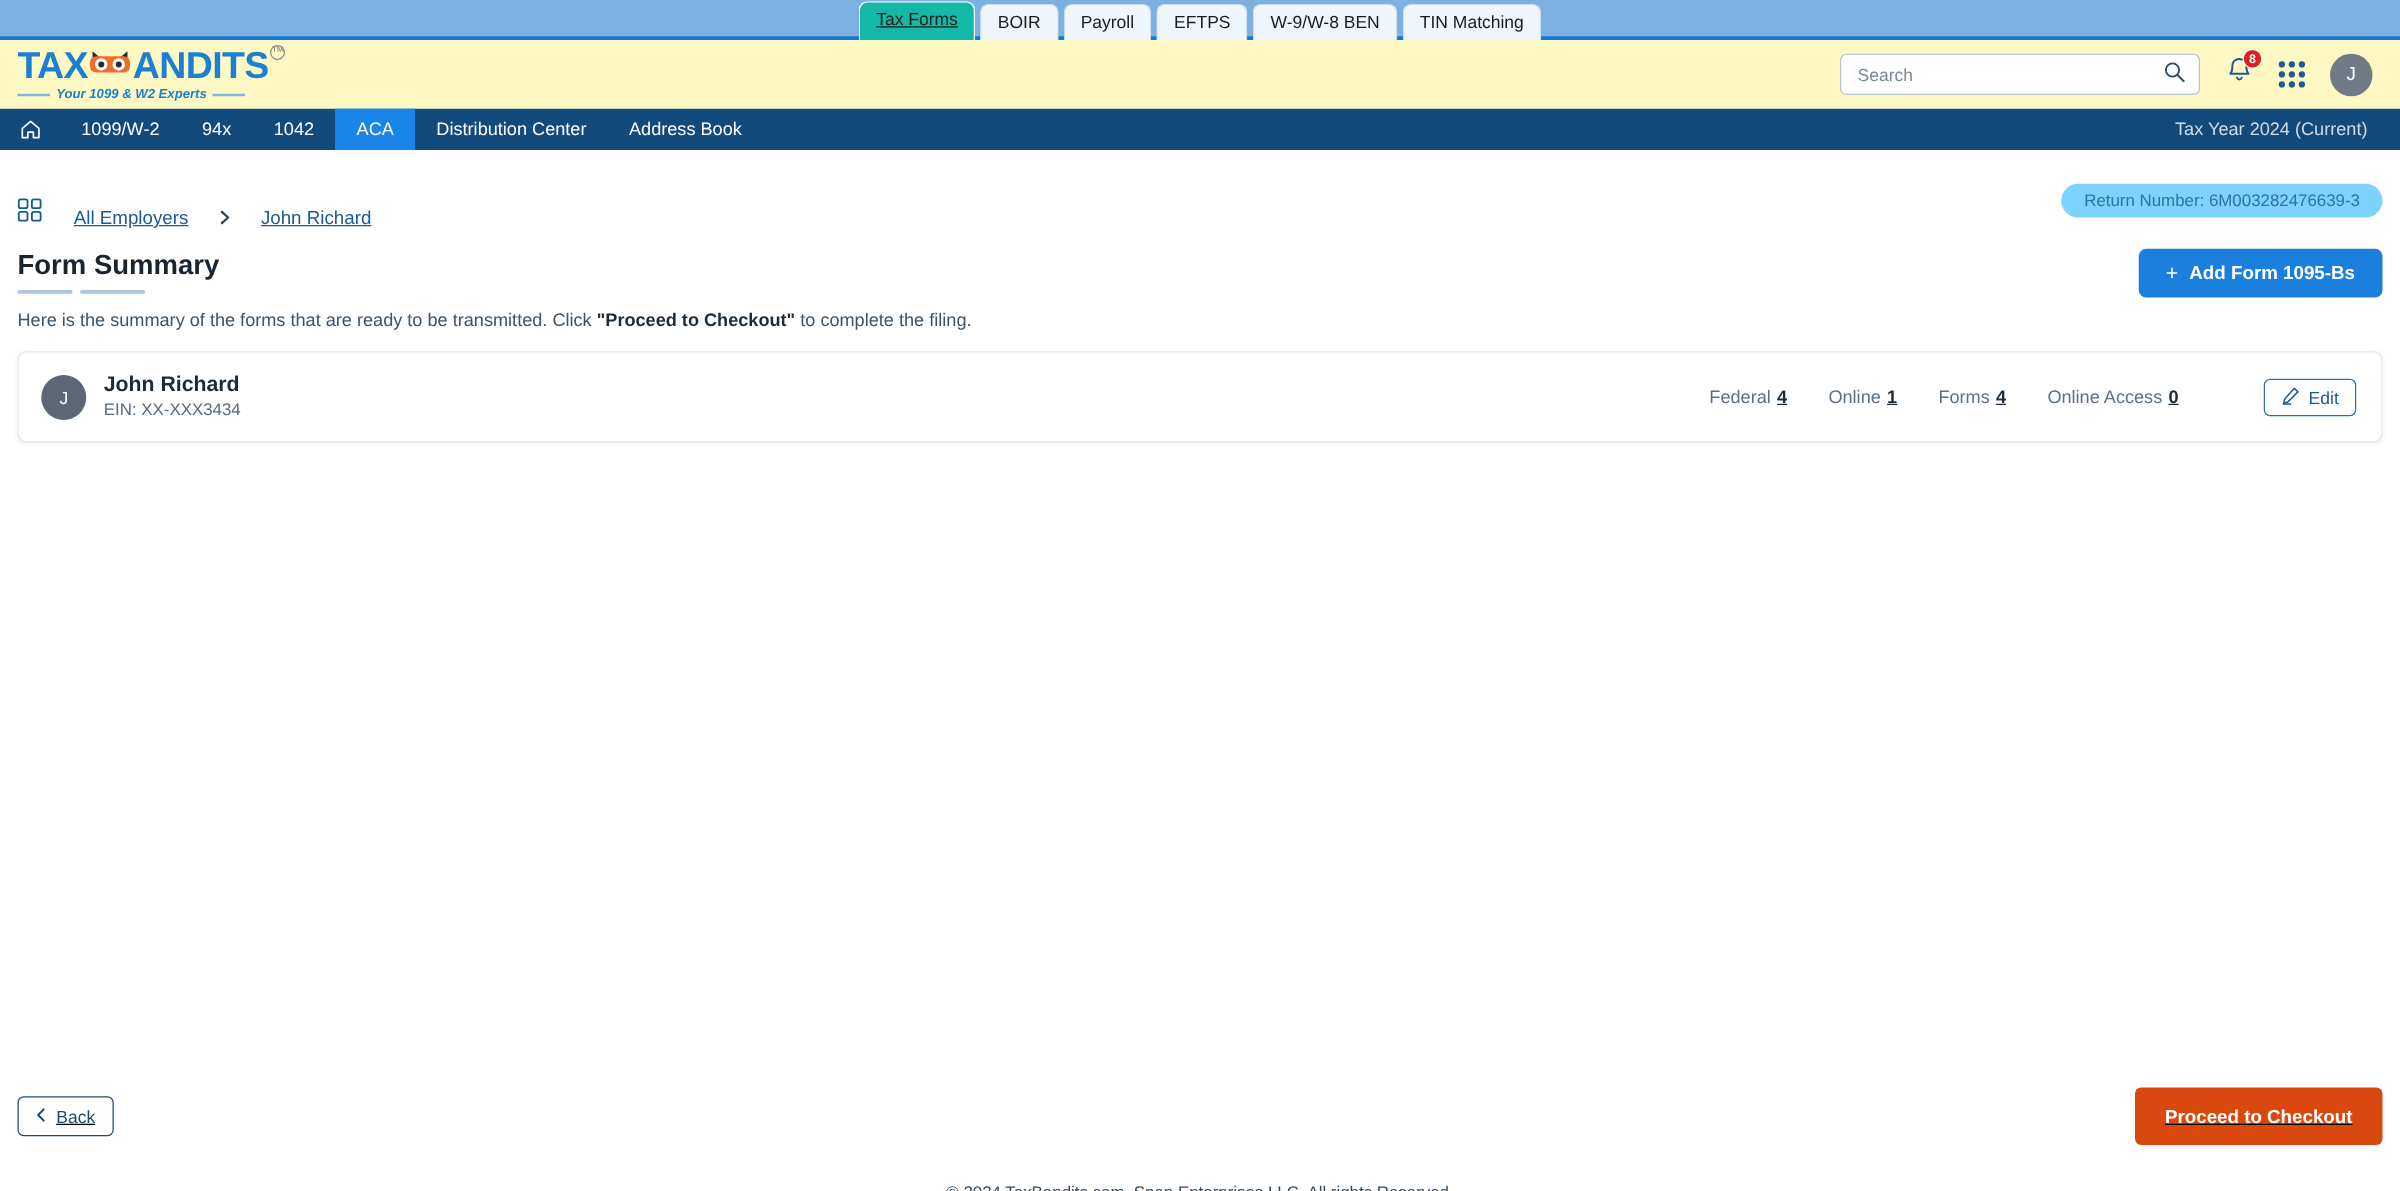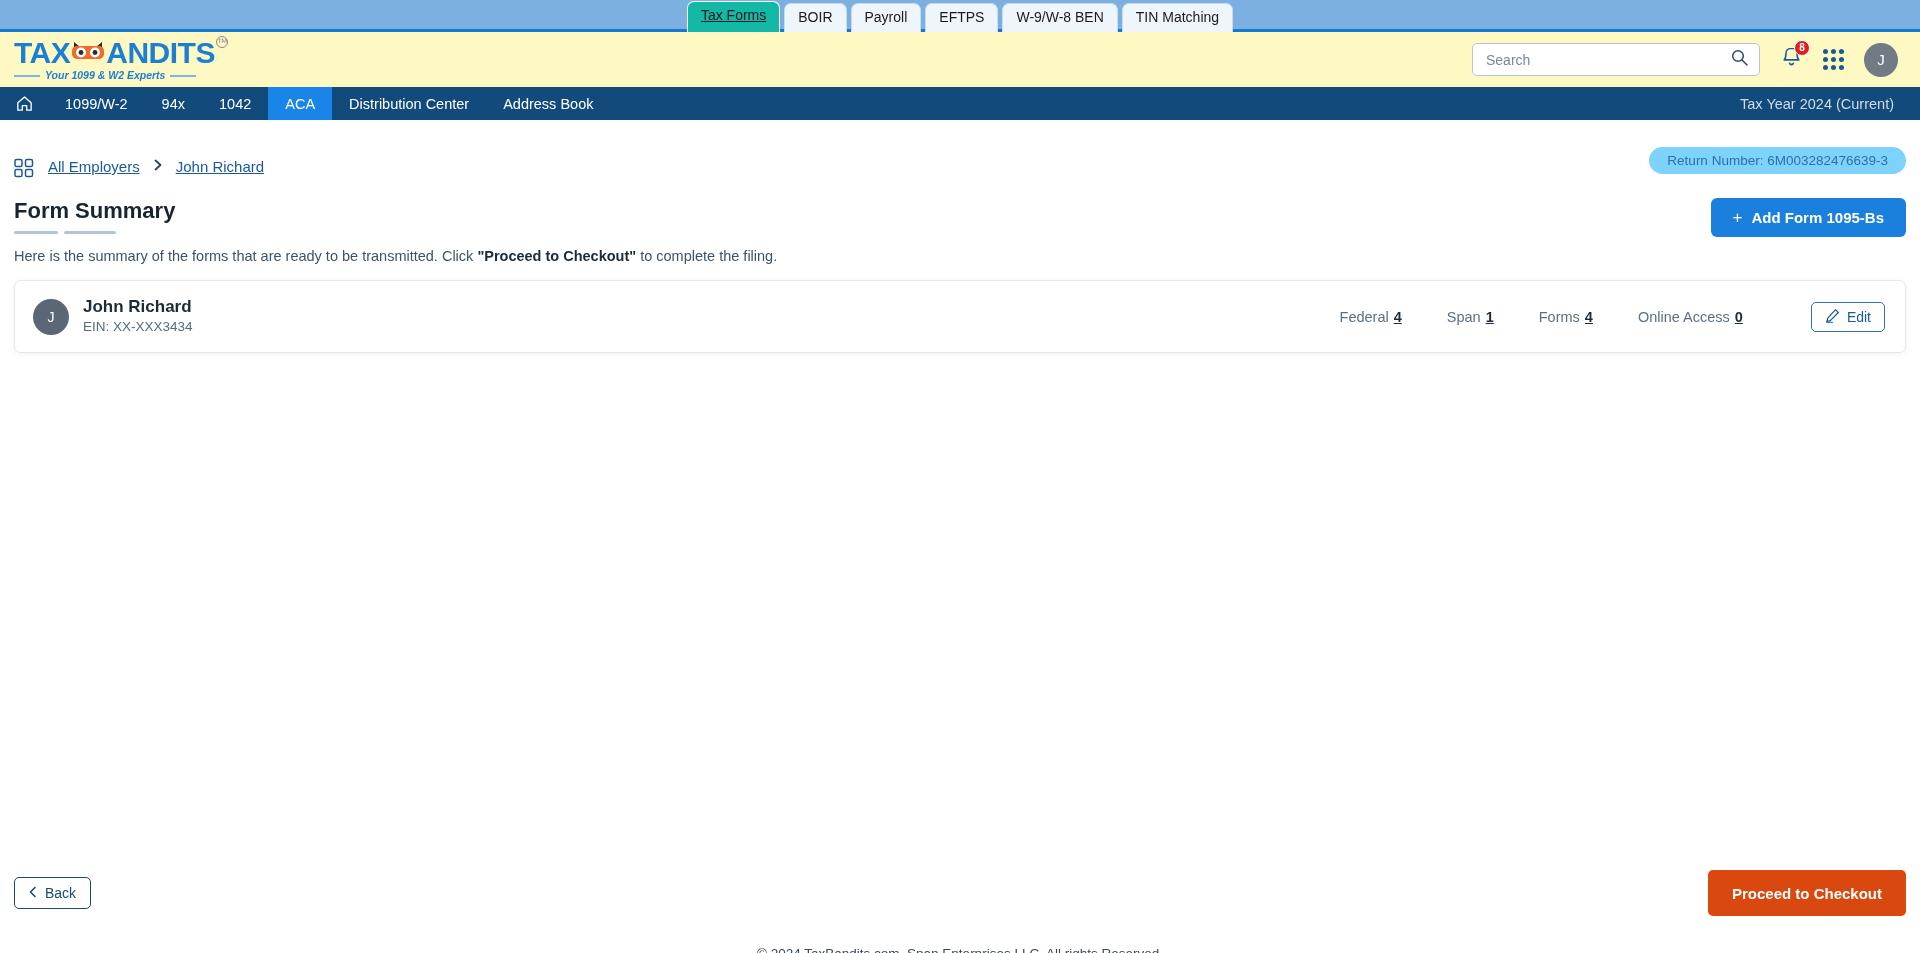--- a/index.html
+++ b/index.html
@@ -161,21 +161,21 @@
   .content {
     padding: 0 14px;
     position: relative;
     height: 820px;
   }
   .crumbrow {
     display: flex; align-items: center;
     justify-content: space-between;
     padding-top: 18px;
   }
-  .crumbs { display: flex; align-items: flex-start; gap: 14px; margin-top: 20px; }
+  .crumbs { display: flex; align-items: flex-end; gap: 25px; margin-top: 20px; }
   .crumb-link {
     color: #1b5a96; font-size: 15px;
     text-decoration: underline; cursor: pointer;
   }
   .crumb-sep { color: #28465f; font-size: 14px; font-weight: bold; }
   .ret-pill {
     background: #7dd3fc; color: #2f6fae;
     font-size: 13.5px;
     border-radius: 14px;
     padding: 6px 18px;
@@ -216,21 +216,21 @@
     width: 36px; height: 36px; border-radius: 50%;
     background: #5b6775; color: #fff;
     display: flex; align-items: center; justify-content: center;
     font-size: 14px; flex-shrink: 0;
   }
   .emp-name-wrap { margin-left: 14px; }
   .emp-name { font-size: 17px; font-weight: bold; color: #1d2b38; line-height: 1.3; }
   .emp-ein { font-size: 13.5px; color: #566b7e; line-height: 1.4; }
   .card-spacer { flex: 1; }
   .stats { display: flex; align-items: center; gap: 33px; }
-  .stat { font-size: 14.5px; color: #5d7083; white-space: nowrap; margin-left: 12px; }
+  .stat { font-size: 14.5px; color: #5d7083; white-space: nowrap; }
   .stat b {
     color: #1d2b38; font-weight: bold;
     text-decoration: underline;
     margin-left: 5px; cursor: pointer;
   }
   .btn-edit {
     margin-left: 68px;
     border: 1px solid #2f6fae;
     background: #fff;
     color: #1b5a96;
@@ -241,21 +241,21 @@
     display: flex; align-items: center; gap: 7px;
     cursor: pointer;
     font-family: Liberation Sans, sans-serif;
   }
 
   
   .bottombar {
     position: absolute;
     left: 14px; right: 14px;
     bottom: 24px;
-    display: flex; justify-content: space-between; align-items: center;
+    display: flex; justify-content: space-between; align-items: center; text-decoration: underline;
   }
   .btn-back {
     border: 1px solid #1b4a72;
     background: #fff; color: #1b4a72;
     border-radius: 5px;
     font-size: 14px;
     height: 32px; padding: 0 14px;
     display: flex; align-items: center; gap: 8px;
     cursor: pointer;
     font-family: "Liberation Sans", sans-serif;
@@ -415,21 +415,21 @@
     <div class="emp-name-wrap">
       <div class="emp-name">John Richard</div>
       <div class="emp-ein">EIN: XX-XXX3434</div>
     </div>
     <div class="card-spacer"></div>
     <div class="stats">
       <div class="stat">
         <span>Federal</span><b>4</b>
       </div>
       <div class="stat">
-        <span>Span</span><b>1</b>
+        <span>Online</span><b>1</b>
       </div>
       <div class="stat">
         <span>Forms</span><b>4</b>
       </div>
       <div class="stat">
         <span>Online Access</span><b>0</b>
       </div>
     </div>
     <button class="btn-edit">
       <span>

